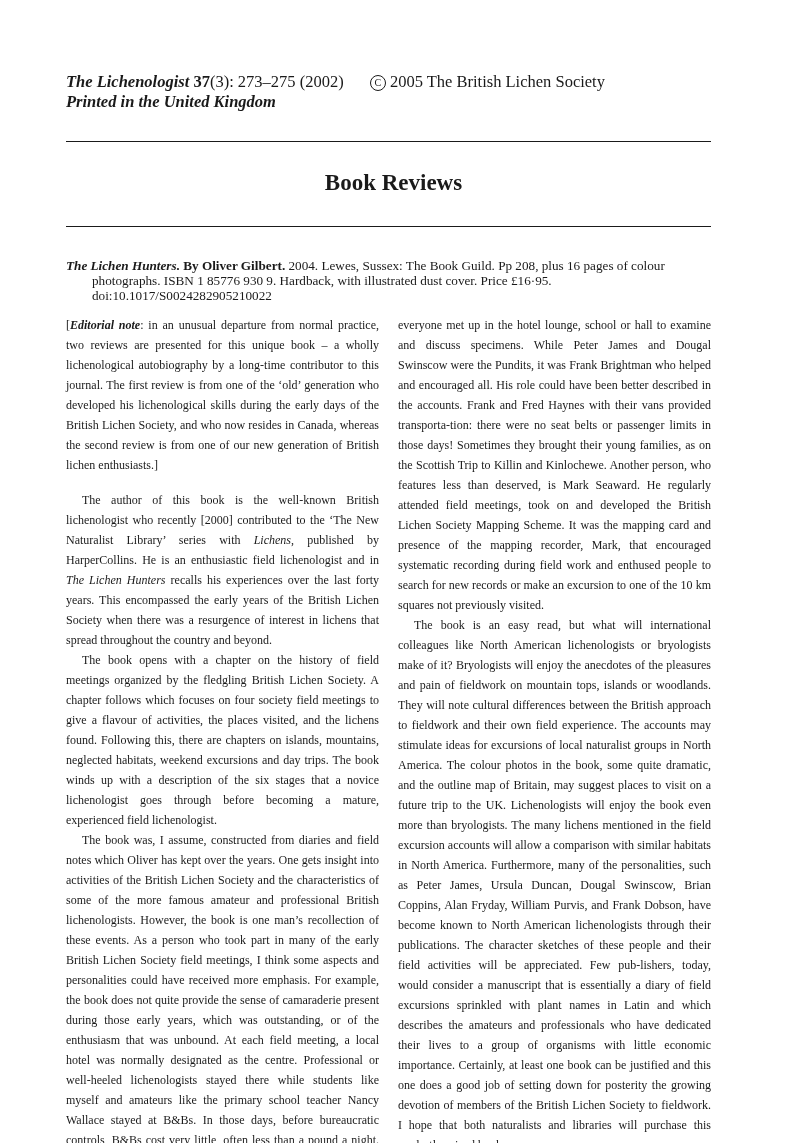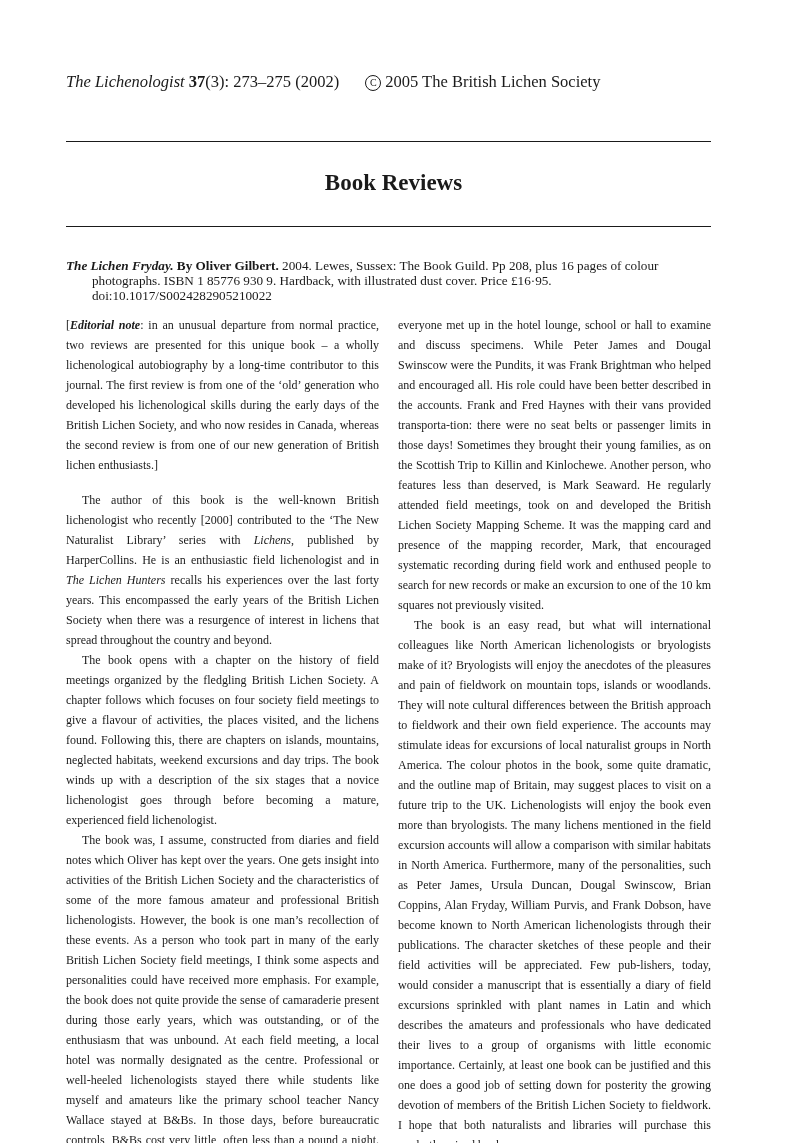--- a/index.html
+++ b/index.html
@@ -1,18 +1,18 @@
 <!DOCTYPE html>
 <html><head>
   <meta charset="utf-8">
   <style>
     html, body { margin: 0; padding: 0; background: #ffffff; }
     body { width: 800px; height: 1143px; position: relative; overflow: hidden; color: #1a1a1a; font-family: "Liberation Serif", "DejaVu Serif", serif; }
     .header { position: absolute; left: 66px; top: 72px; font-size: 16.5px; line-height: 20px; }
-    .header .it { font-style: italic; }
+    .header .it { font-style: italic; font-weight: bold; }
     .header .b { font-weight: bold; }
     .header .copy { margin-left: 22px; }
     .copy-sym { display: inline-block; width: 14px; height: 14px; border: 1px solid #1a1a1a; border-radius: 50%; font-size: 10px; line-height: 14px; text-align: center; vertical-align: 1px; margin-right: 4px; }
     .rule { position: absolute; left: 66px; width: 645px; height: 0; border-top: 1.5px solid #1a1a1a; }
     .rule.top { top: 141px; }
     .rule.bottom { top: 226px; }
     .section-title { position: absolute; left: 71px; width: 645px; top: 170px; text-align: center; font-size: 23px; font-weight: bold; }
     .citation { position: absolute; left: 66px; top: 258px; width: 645px; font-size: 13.2px; line-height: 15px; }
     .citation p { margin: 0; padding-left: 26px; text-indent: -26px; }
     .citation .bt { font-weight: bold; font-style: italic; }
@@ -28,28 +28,29 @@
   </style>
 </head>
 <body>
 
 <div class="header">
   <div>
     <span class="it">The Lichenologist</span>
     <span class="b">37</span><span>(3): 273–275 (2002)</span>
     <span class="copy"><span class="copy-sym">C</span><span>2005 The British Lichen Society</span></span>
   </div>
+  <div class="it">Printed in the United Kingdom</div>
 </div>
 
 <div class="rule top"></div>
 <div class="section-title">Book Reviews</div>
 <div class="rule bottom"></div>
 
 <div class="citation">
-  <p><span class="bt">The Lichen Fryday.</span> <span class="au">By Oliver Gilbert.</span><span> 2004. Lewes, Sussex: The Book Guild. Pp 208, plus 16 pages of colour photographs. ISBN 1 85776 930 9. Hardback, with illustrated dust cover. Price £16·95.</span><br><span>doi:10.1017/S0024282905210022</span></p>
+  <p><span class="bt">The Lichen Hunters.</span> <span class="au">By Oliver Gilbert.</span><span> 2004. Lewes, Sussex: The Book Guild. Pp 208, plus 16 pages of colour photographs. ISBN 1 85776 930 9. Hardback, with illustrated dust cover. Price £16·95.</span><br><span>doi:10.1017/S0024282905210022</span></p>
 </div>
 
 <div class="col left">
   <p><span>[</span><span class="bi">Editorial note</span><span>: in an unusual departure from normal practice, two reviews are presented for this unique book – a wholly lichenological autobiography by a long-time contributor to this journal. The first review is from one of the ‘old’ generation who developed his lichenological skills during the early days of the British Lichen Society, and who now resides in Canada, whereas the second review is from one of our new generation of British lichen enthusiasts.]</span></p>
   <p class="indent gap"><span>The author of this book is the well-known British lichenologist who recently [2000] contributed to the ‘The New Naturalist Library’ series with </span><span class="it">Lichens</span><span>, published by HarperCollins. He is an enthusiastic field lichenologist and in </span><span class="it">The Lichen Hunters</span><span> recalls his experiences over the last forty years. This encompassed the early years of the British Lichen Society when there was a resurgence of interest in lichens that spread throughout the country and beyond.</span></p>
   <p class="indent">The book opens with a chapter on the history of field meetings organized by the fledgling British Lichen Society. A chapter follows which focuses on four society field meetings to give a flavour of activities, the places visited, and the lichens found. Following this, there are chapters on islands, mountains, neglected habitats, weekend excursions and day trips. The book winds up with a description of the six stages that a novice lichenologist goes through before becoming a mature, experienced field lichenologist.</p>
   <p class="indent">The book was, I assume, constructed from diaries and field notes which Oliver has kept over the years. One gets insight into activities of the British Lichen Society and the characteristics of some of the more famous amateur and professional British lichenologists. However, the book is one man’s recollection of these events. As a person who took part in many of the early British Lichen Society field meetings, I think some aspects and personalities could have received more emphasis. For example, the book does not quite provide the sense of camaraderie present during those early years, which was outstanding, or of the enthusiasm that was unbound. At each field meeting, a local hotel was normally designated as the centre. Professional or well-heeled lichenologists stayed there while students like myself and amateurs like the primary school teacher Nancy Wallace stayed at B&amp;Bs. In those days, before bureaucratic controls, B&amp;Bs cost very little, often less than a pound a night. However, each evening</p>
 </div>
 
 <div class="col right">

